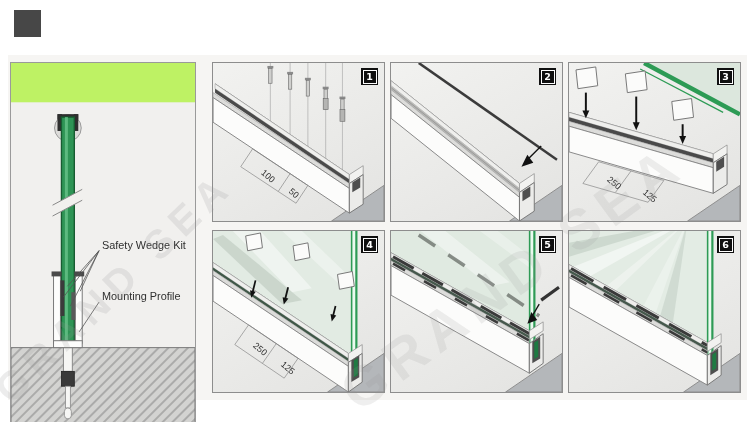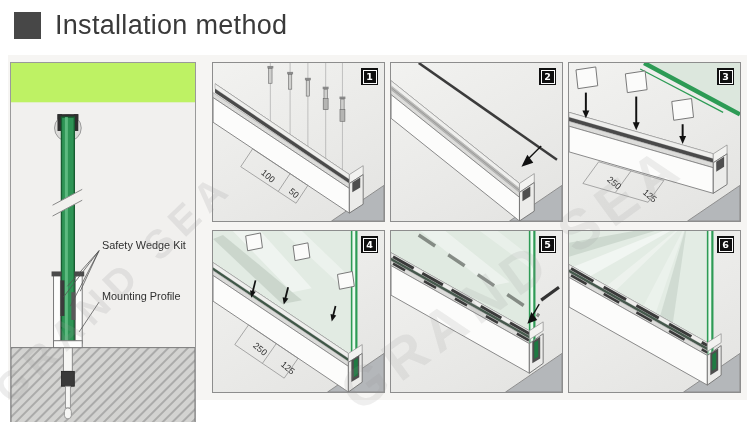--- a/index.html
+++ b/index.html
@@ -27,21 +27,20 @@
   .dim-text{font-size:9px;fill:#2e2e2e;}
   .label-text{font-size:11px;fill:#2f2f2f;}
 </style>
 </head>
 <body>
 
 <div class="page">
 
   <div class="header">
     <span class="bullet"></span>
-    <h1 class="title">Installation method</h1>
   </div>
 
   <div class="figure">
 
     <div class="watermark wm1">GRAND SEA</div>
     <div class="watermark wm2">GRAND SEA</div>
 
     <div class="overview">
       <svg viewBox="0 0 186 333">
         <defs>

